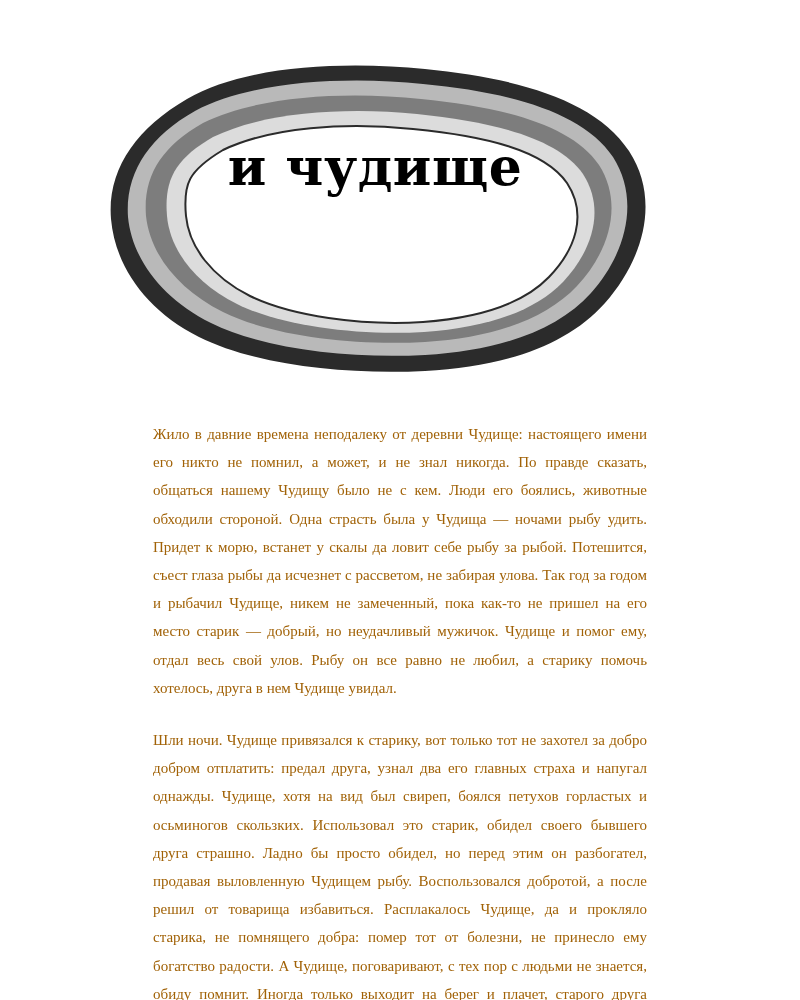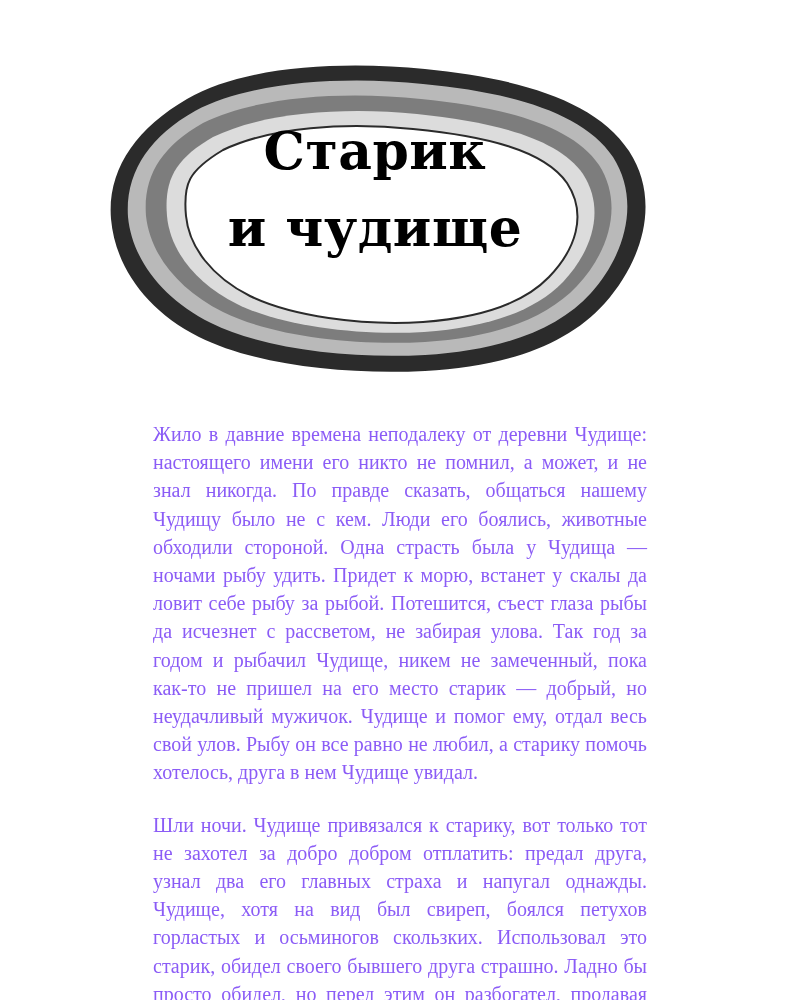--- a/index.html
+++ b/index.html
@@ -61,25 +61,25 @@
   
   .body-copy {
     position: absolute;
     left: 153px;
     top: 420px;
     width: 494px;
   }
   .body-copy p {
     margin: 0 0 24px 0;
     font-family: "Liberation Serif", serif;
-    font-size: 20px;
+    font-size: 15px;
     line-height: 28.2px;
     text-align: justify;
     text-justify: inter-word;
-    color: #8b5cf6;
+    color: #a16207;
     hyphens: manual;
   }
   .body-copy p:last-child {
     margin-bottom: 0;
   }
 </style>
 </head>
 <body>
 
 <div class="page">
@@ -128,21 +128,20 @@
                C390,81 449,95 472,128
                C493,160 480,195 454,222
                C428,249 383,263 328,267
                C266,271 196,261 155,241
                C117,222 94,192 91,161
                C88,129 93,116 128,95 Z" fill="#ffffff" stroke="#2b2b2b" stroke-width="2"></path>
     </svg>
   </div>
 
   <div class="title-text">
-    <span class="line line1">Старик</span>
     <span class="line line2">и чудище</span>
   </div>
 
   <div class="body-copy">
     <p>Жило в давние времена неподалеку от деревни Чудище: настоящего имени его никто не помнил, а может, и не знал никогда. По правде сказать, общаться нашему Чудищу было не с кем. Люди его боялись, животные обходили стороной. Одна страсть была у Чудища — ночами рыбу удить. Придет к морю, встанет у скалы да ловит себе рыбу за рыбой. Потешится, съест глаза рыбы да исчезнет с рассветом, не забирая улова. Так год за годом и рыбачил Чудище, никем не замеченный, пока как-то не пришел на его место старик — добрый, но неудачливый мужичок. Чудище и помог ему, отдал весь свой улов. Рыбу он все равно не любил, а старику помочь хотелось, друга в нем Чудище увидал.</p>
     <p>Шли ночи. Чудище привязался к старику, вот только тот не захотел за добро добром отплатить: предал друга, узнал два его главных страха и напугал однажды. Чудище, хотя на вид был свиреп, боялся петухов горластых и осьминогов скользких. Использовал это старик, обидел своего бывшего друга страшно. Ладно бы просто обидел, но перед этим он разбогател, продавая выловленную Чудищем рыбу. Воспользовался добротой, а после решил от товарища избавиться. Расплакалось Чудище, да и прокляло старика, не помнящего добра: помер тот от болезни, не принесло ему богатство радости. А Чудище, поговаривают, с тех пор с людьми не знается, обиду помнит. Иногда только выходит на берег и плачет, старого друга вспоминая.</p>
   </div>
 
 </div>
 

